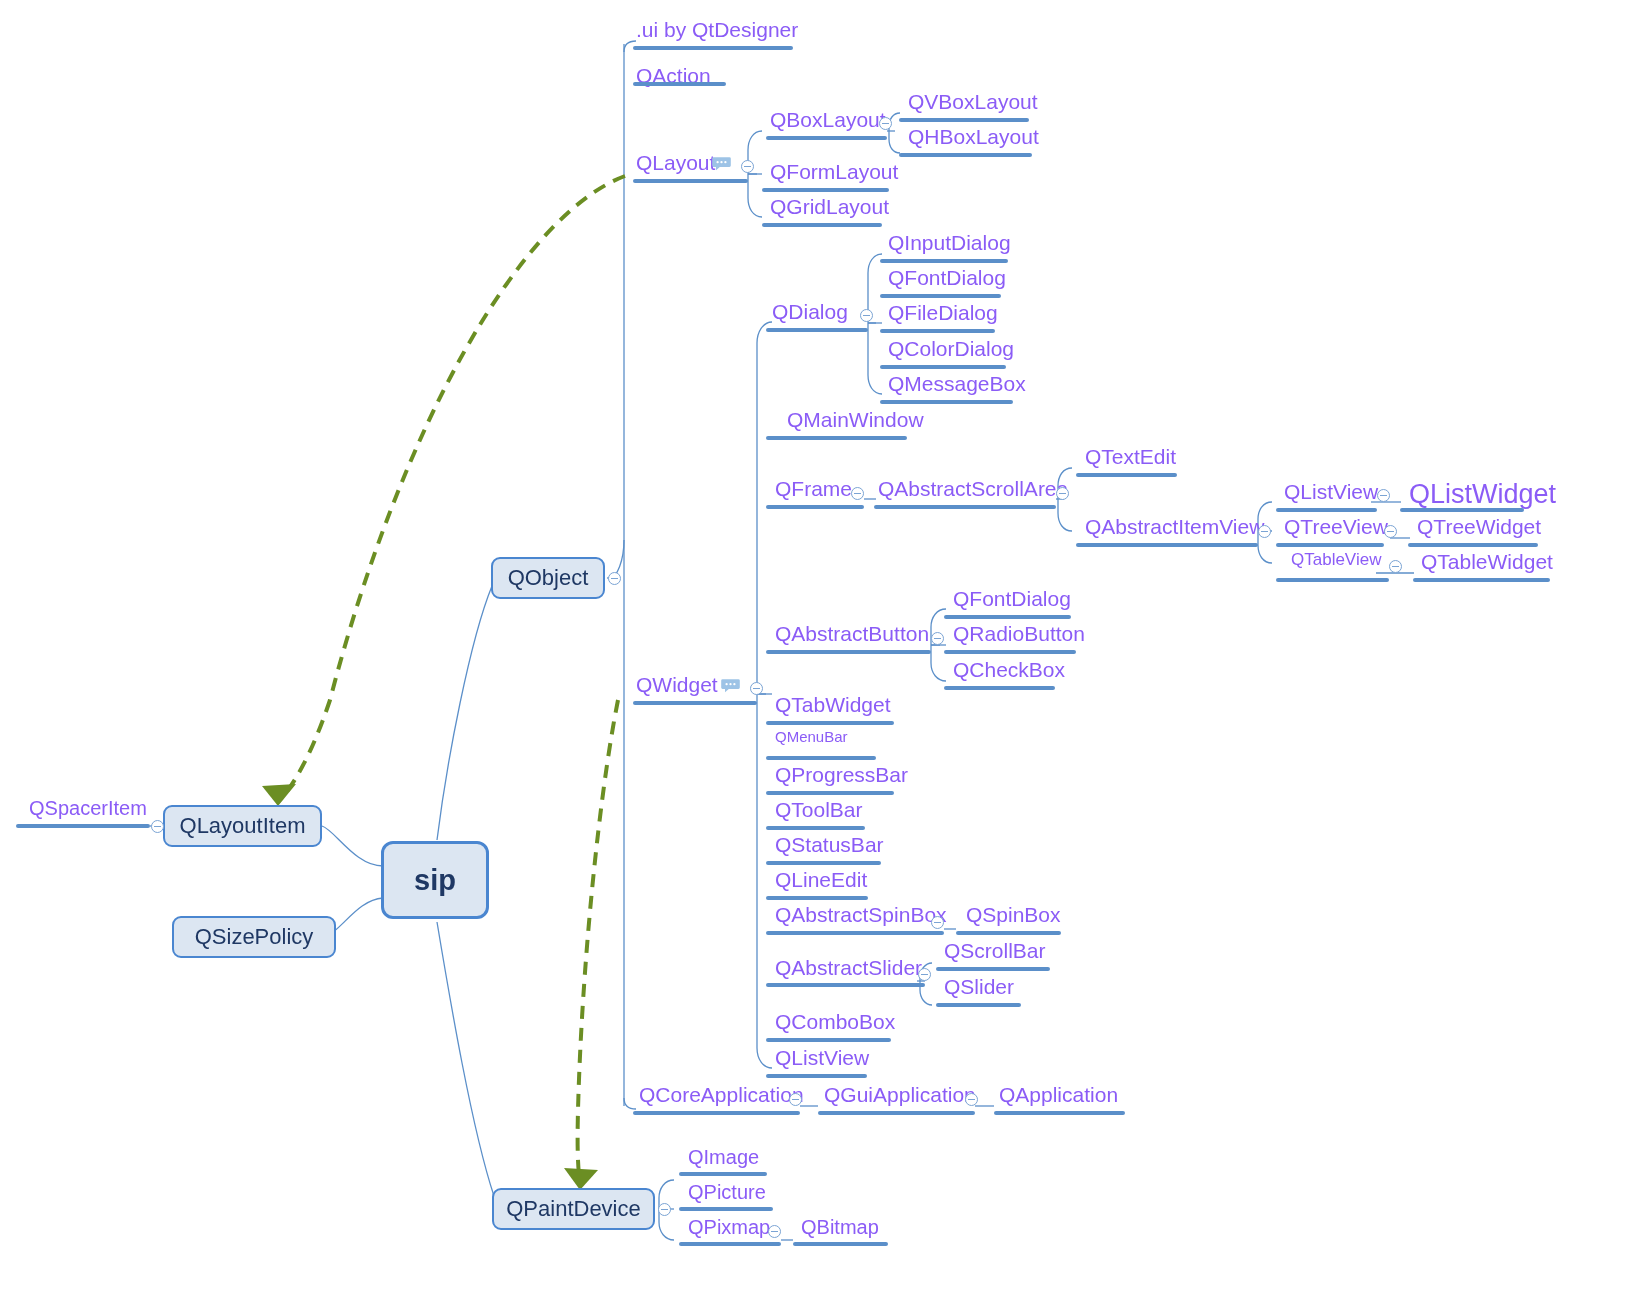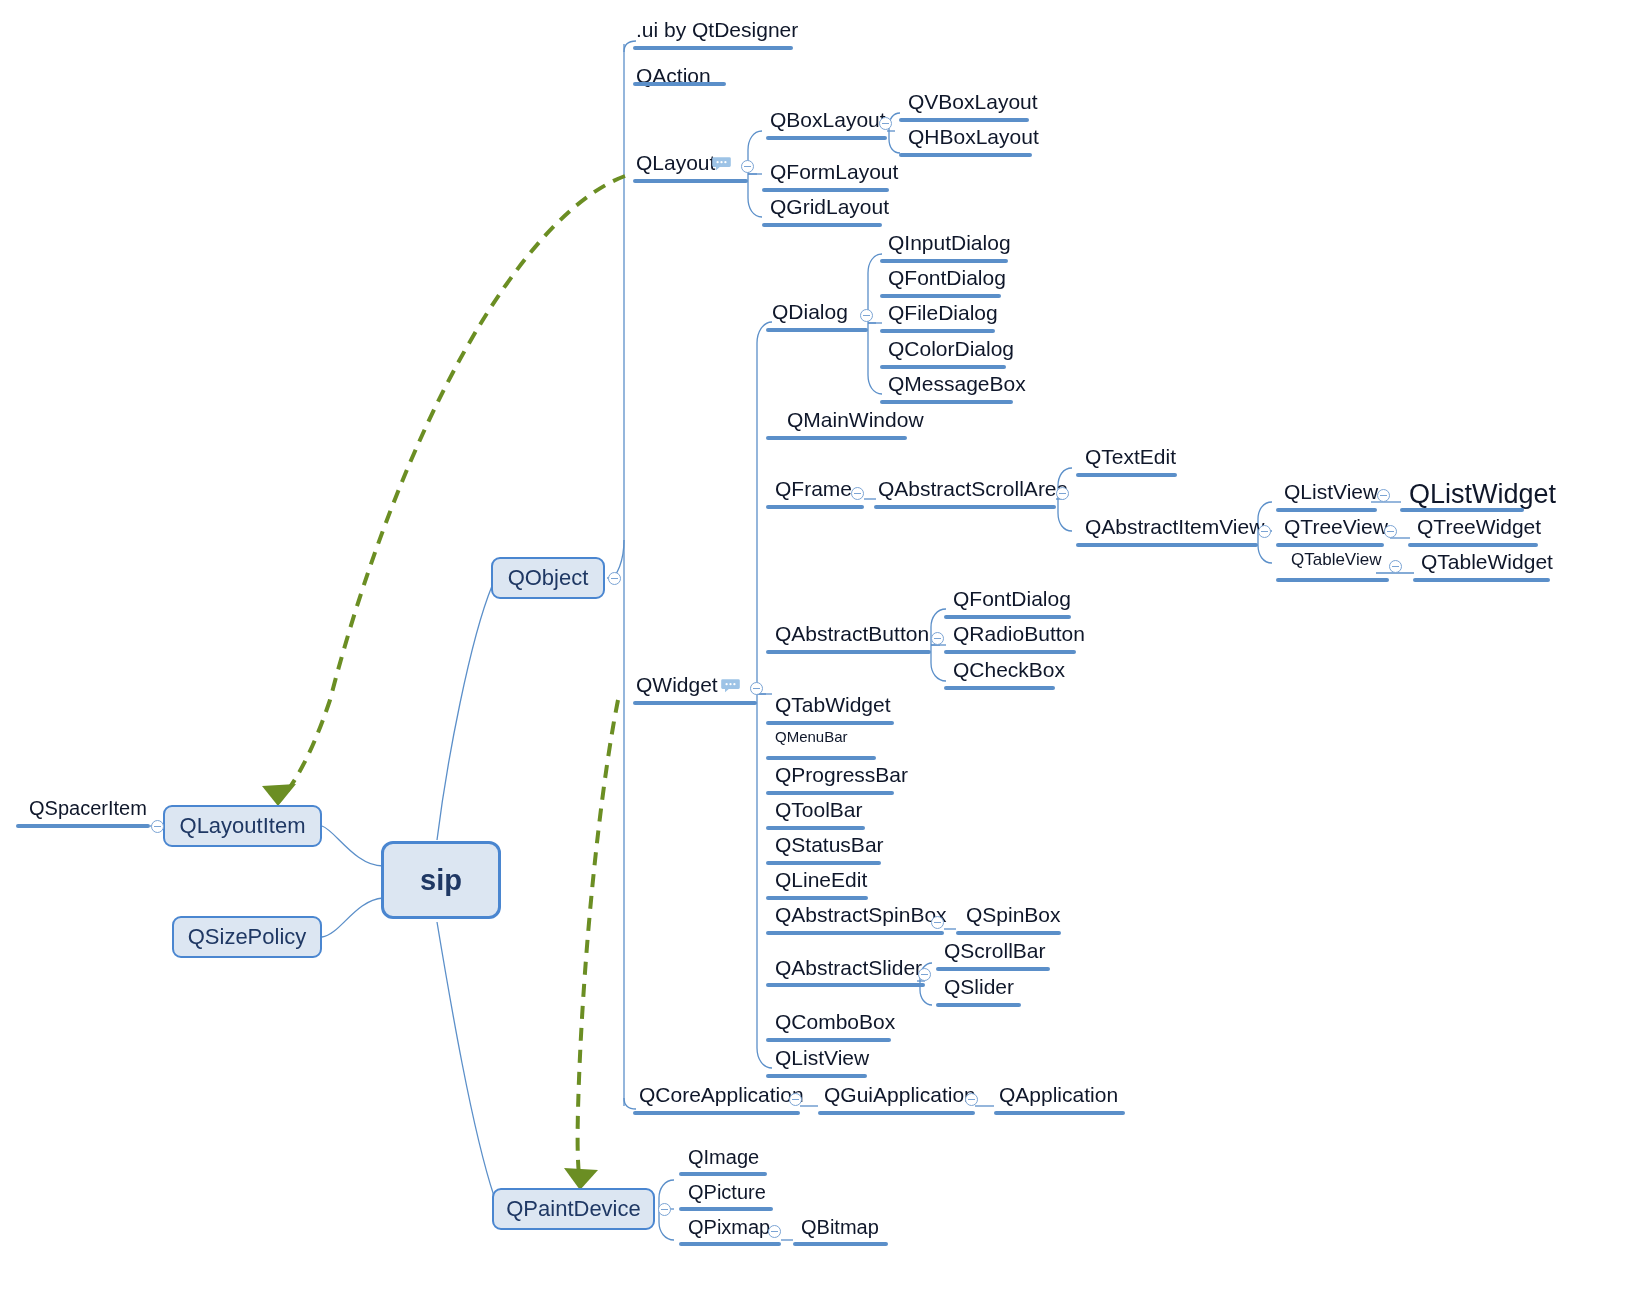--- a/index.html
+++ b/index.html
@@ -40,21 +40,21 @@
     font-size:29px;
     color:#1f3864;
   }
   .boxnode.major{
     font-size:22px;
   }
   
   .leafnode{
     position:absolute;
     white-space:nowrap;
-    color:#0f172a;
+    color:#8b5cf6;
     line-height:1;
   }
   .leafnode .lbl{
     display:inline-block;
     white-space:nowrap;
   }
   .underline{
     position:absolute;
     background:#5b8fc9;
     height:4px;
@@ -158,30 +158,30 @@
     <g fill="none" stroke="#6b8e23" stroke-width="4" stroke-dasharray="13,9" stroke-linecap="butt">
       <path d="M625,176 C520,215 400,430 330,700 C310,760 290,790 278,802"></path>
       <path d="M618,700 C600,790 582,960 578,1110 C577,1150 578,1170 580,1182"></path>
     </g>
     <g fill="#6b8e23" stroke="none">
       <path d="M278,806 L262,786 L296,784 Z"></path>
       <path d="M580,1190 L564,1168 L598,1170 Z"></path>
     </g>
   </svg>
 
-  <div class="boxnode root" style="left:381px;top:841px;width:120px;height:78px;">
+  <div class="boxnode root" style="left:381px;top:841px;width:108px;height:78px;">
     <span>sip</span>
   </div>
 
   <div class="boxnode major" style="left:163px;top:805px;width:159px;height:42px;">
     <span>QLayoutItem</span>
   </div>
   <div class="collapse" style="left:151px;top:820px;"></div>
 
-  <div class="boxnode major" style="left:172px;top:916px;width:150px;height:42px;">
+  <div class="boxnode major" style="left:172px;top:916px;width:164px;height:42px;">
     <span>QSizePolicy</span>
   </div>
 
   <div class="boxnode major" style="left:491px;top:557px;width:114px;height:42px;">
     <span>QObject</span>
   </div>
   <div class="collapse" style="left:608px;top:572px;"></div>
 
   <div class="boxnode major" style="left:492px;top:1188px;width:163px;height:42px;">
     <span>QPaintDevice</span>

